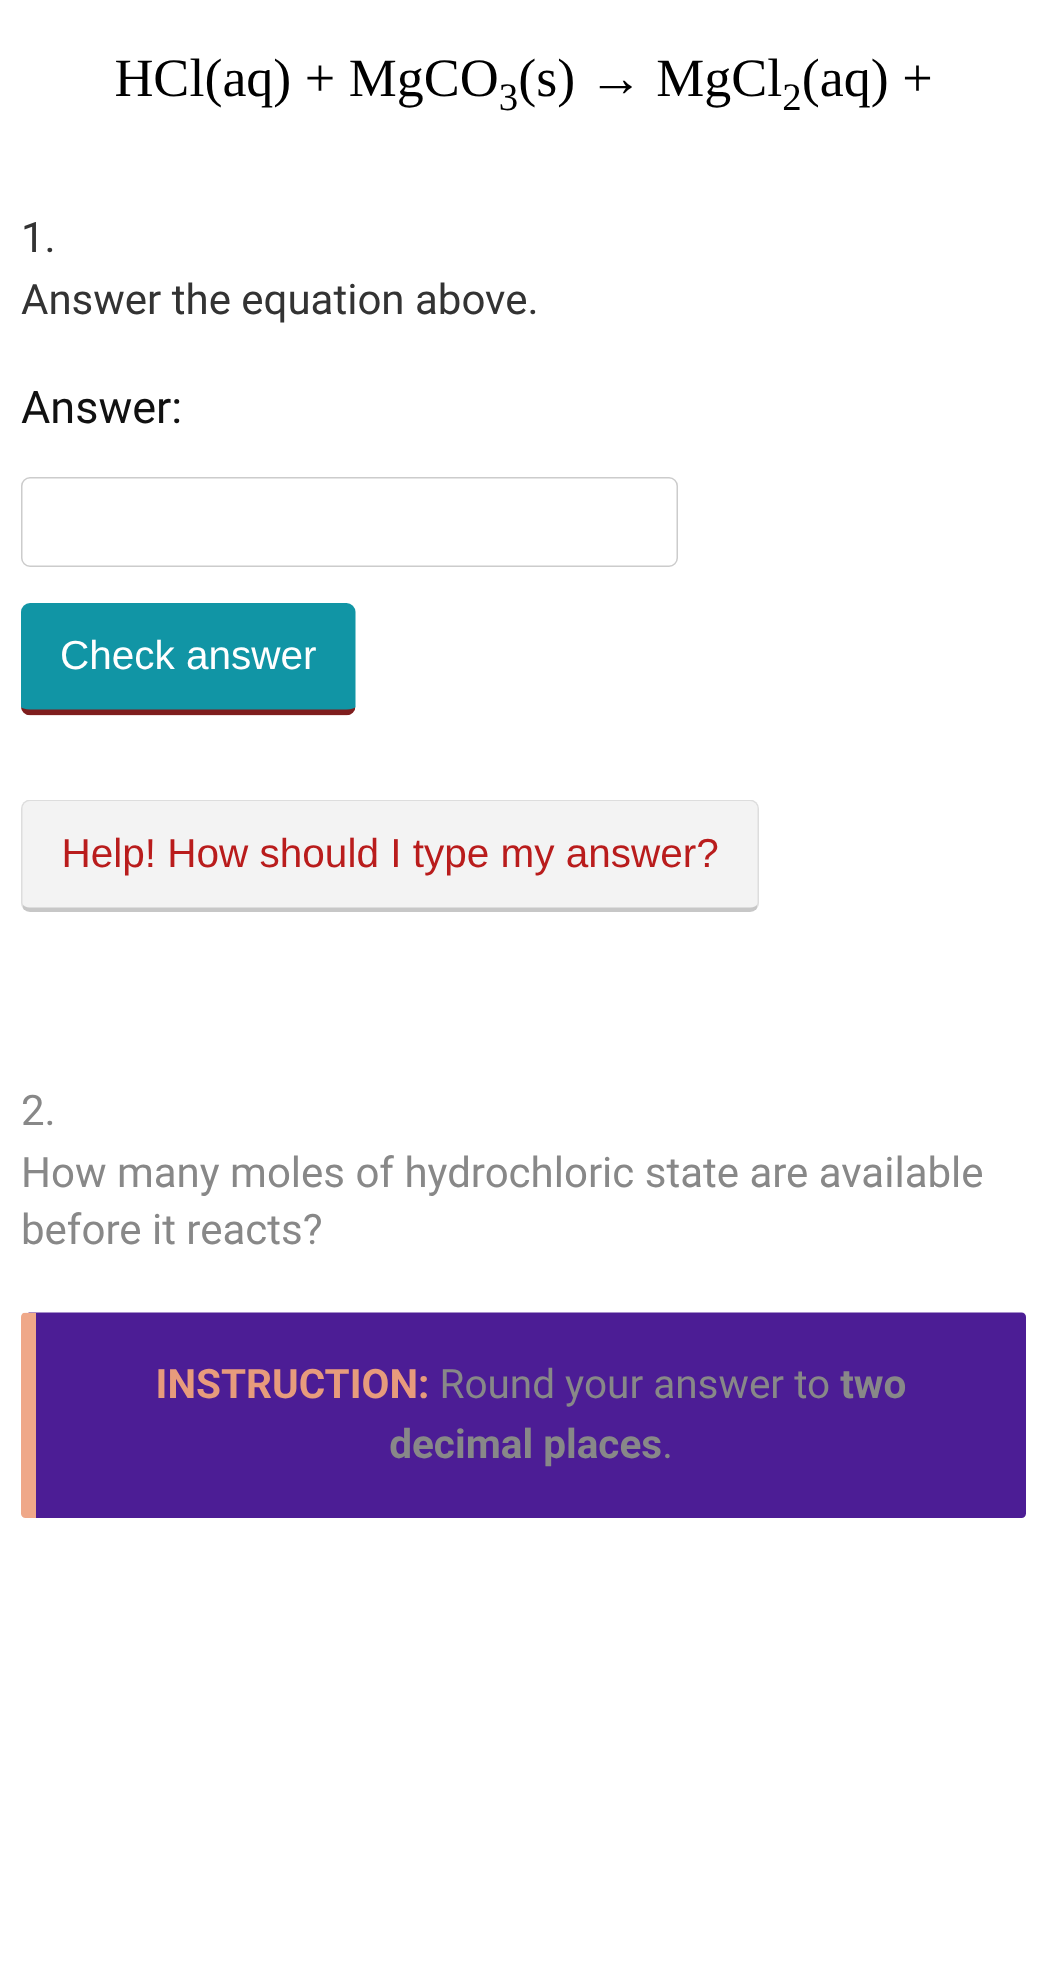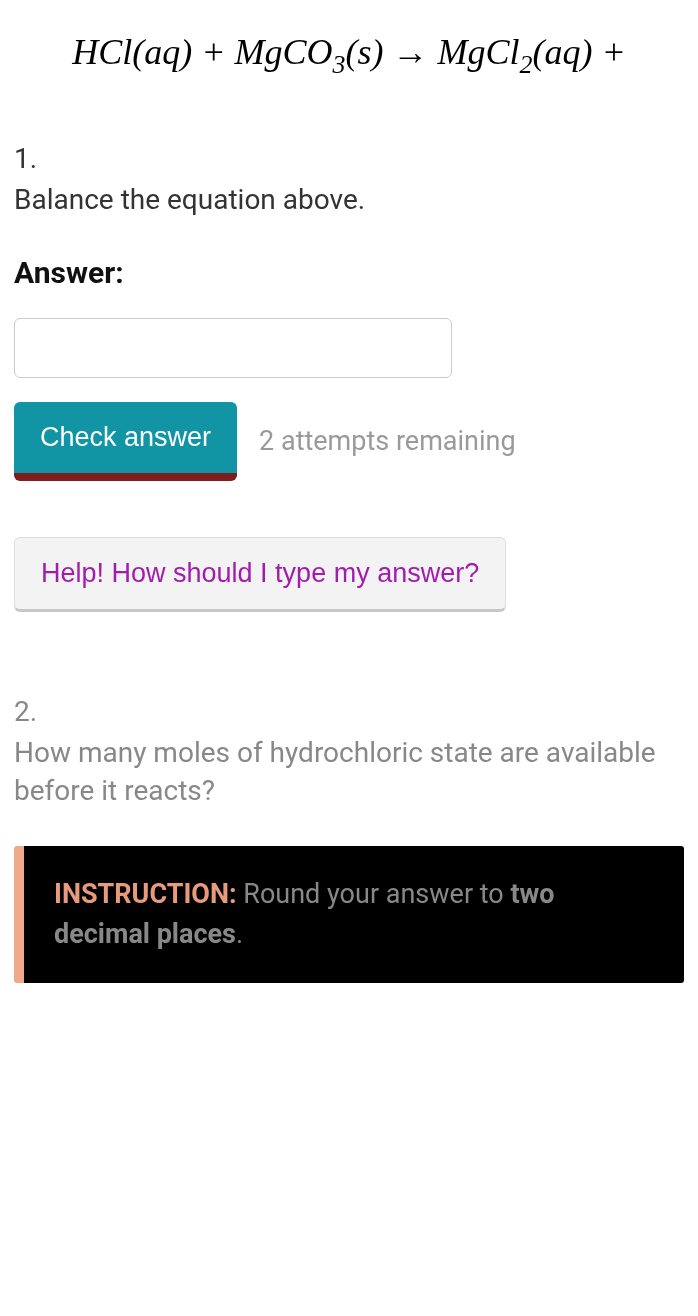--- a/index.html
+++ b/index.html
@@ -11,21 +11,20 @@
     color: #333;
   }
   .equation {
     font-family: "Times New Roman", "Latin Modern Roman", serif;
     font-size: 36px;
     text-align: center;
     margin-top: 28px;
     margin-bottom: 60px;
     line-height: 1.35;
     color: #000;
-    font-style: italic;
   }
   .equation .sub {
     font-size: 0.72em;
     vertical-align: sub;
     position: relative;
     top: 0.05em;
   }
   .question-num {
     font-size: 28px;
     color: #333;
@@ -48,21 +47,21 @@
     color: #d04a0c;
     font-weight: 700;
     font-size: 27px;
   }
   .instruction-box .body {
     color: #333;
     font-size: 27px;
     line-height: 1.5;
   }
   .answer-label {
-    font-weight: 700;
+    font-weight: 400;
     font-size: 30px;
     color: #111;
     margin-bottom: 28px;
   }
   .answer-input {
     width: 438px;
     height: 60px;
     border: 1px solid #ccc;
     border-radius: 6px;
     font-size: 24px;
@@ -73,75 +72,75 @@
   .check-row {
     display: flex;
     align-items: center;
     gap: 22px;
     margin-bottom: 56px;
   }
   .check-btn {
     background: #1195a5;
     color: #fff;
     border: none;
-    border-bottom: 8px solid #7f1d1d;
+    border-bottom: 4px solid #7f1d1d;
     border-radius: 6px;
     font-size: 27px;
     padding: 20px 26px;
     cursor: pointer;
   }
   .attempts {
     color: #9a9a9a;
     font-size: 27px;
   }
   .help-btn {
     background: #f3f3f3;
-    color: #a21caf;
+    color: #b91c1c;
     border: 1px solid #ddd;
     border-bottom: 3px solid #c7c7c7;
     border-radius: 6px;
     font-size: 27px;
     padding: 20px 26px;
     cursor: pointer;
-    margin-bottom: 83px;
+    margin-bottom: 116px;
   }
   .q2 .question-num,
   .q2 .question-text {
     color: #888;
   }
   .q2 .instruction-box {
     border-left-color: #efa889;
-    background: #000000;
+    background: #4c1d95;
+    text-align: center;
   }
   .q2 .instruction-box .label {
     color: #e79b7c;
   }
   .q2 .instruction-box .body {
     color: #888;
   }
 </style>
 </head>
 <body>
 
 <div class="equation">
   <div>HCl(aq) + MgCO<sub class="sub">3</sub>(s) → MgCl<sub class="sub">2</sub>(aq) +</div>
 </div>
 
 <div>
   <div class="question-num">1.</div>
-  <div class="question-text">Balance the equation above.</div>
+  <div class="question-text">Answer the equation above.</div>
 
 
   <div class="answer-label">Answer:</div>
 
   <input type="text" class="answer-input" value="" style="">
 
   <div class="check-row">
     <button class="check-btn">Check answer</button>
-    <span class="attempts">2 attempts remaining</span>
   </div>
 
   <button class="help-btn">Help! How should I type my answer?</button>
 </div>
 
 <div class="q2">
   <div class="question-num">2.</div>
   <div class="question-text">How many moles of hydrochloric state are available before it reacts?</div>
 
   <div class="instruction-box">

